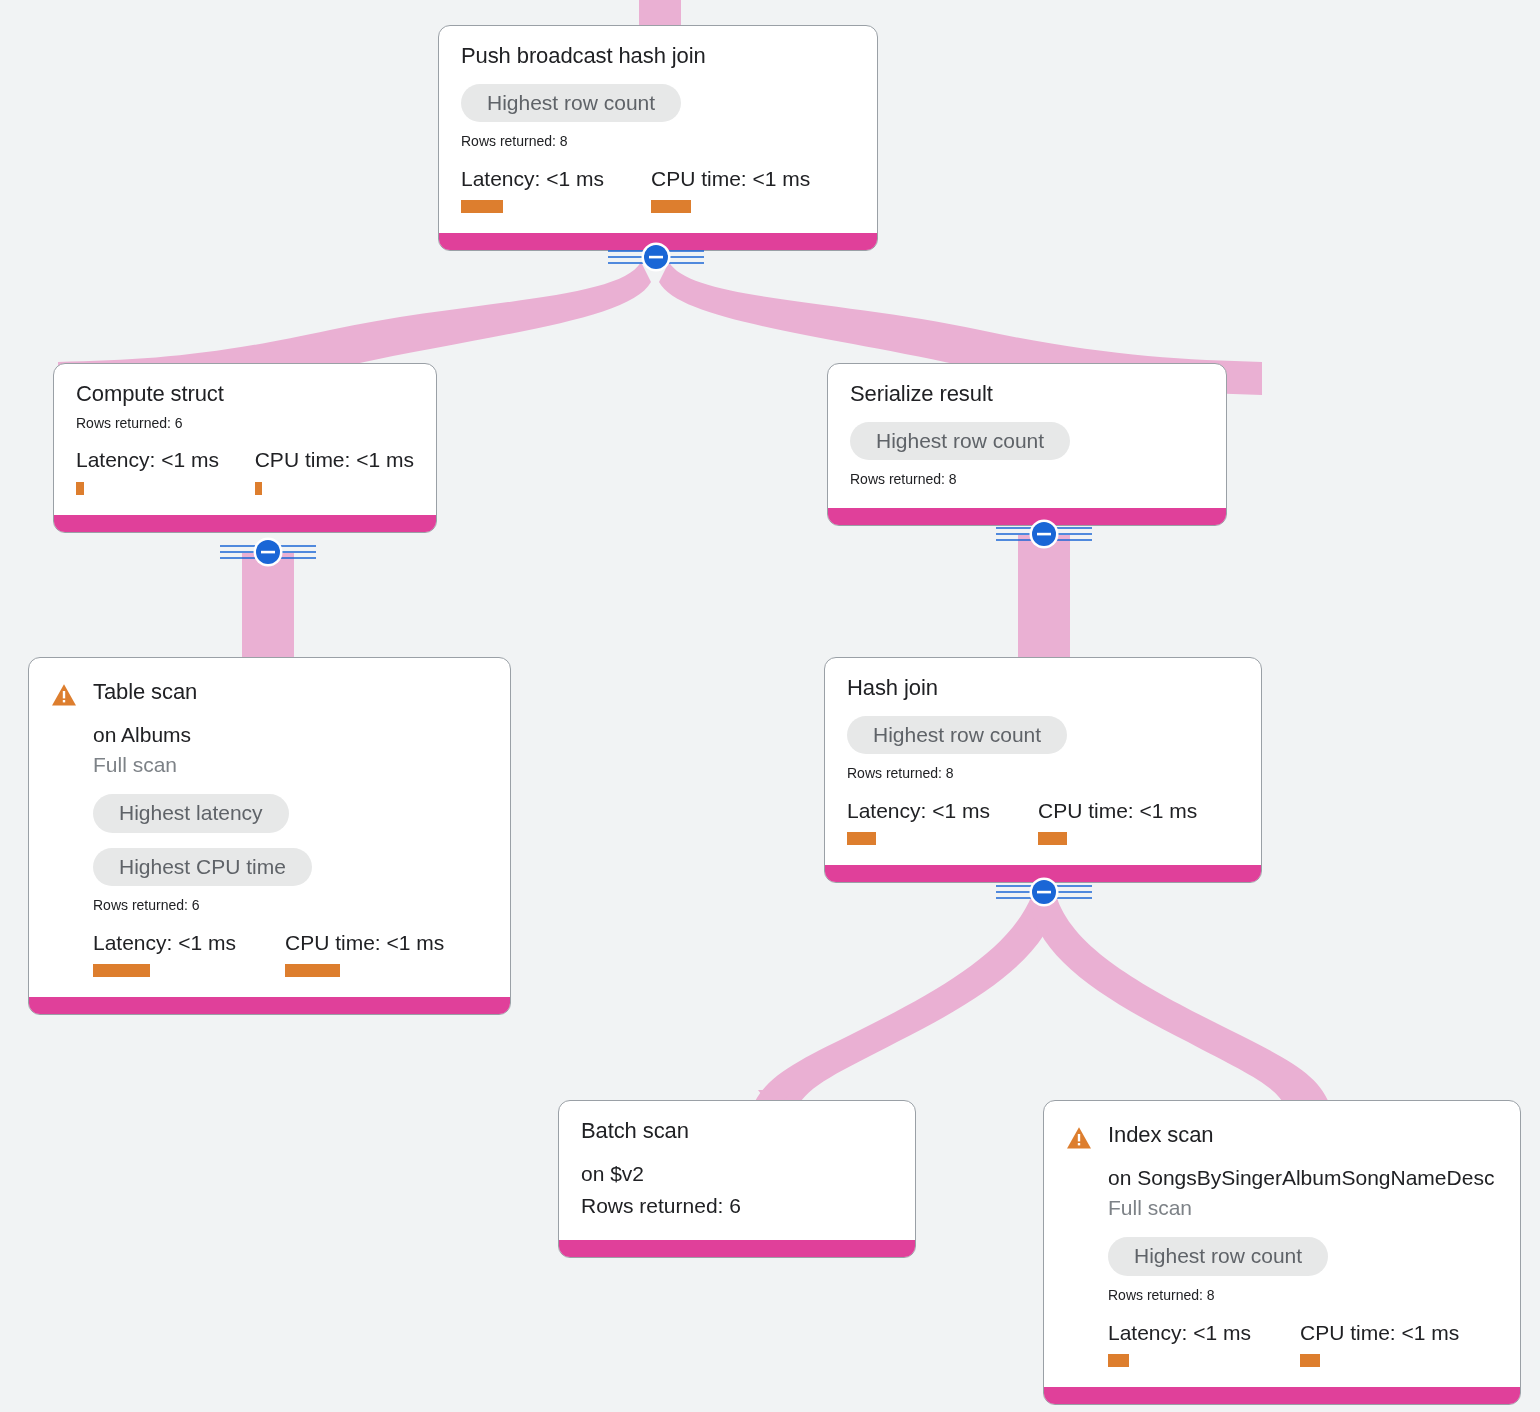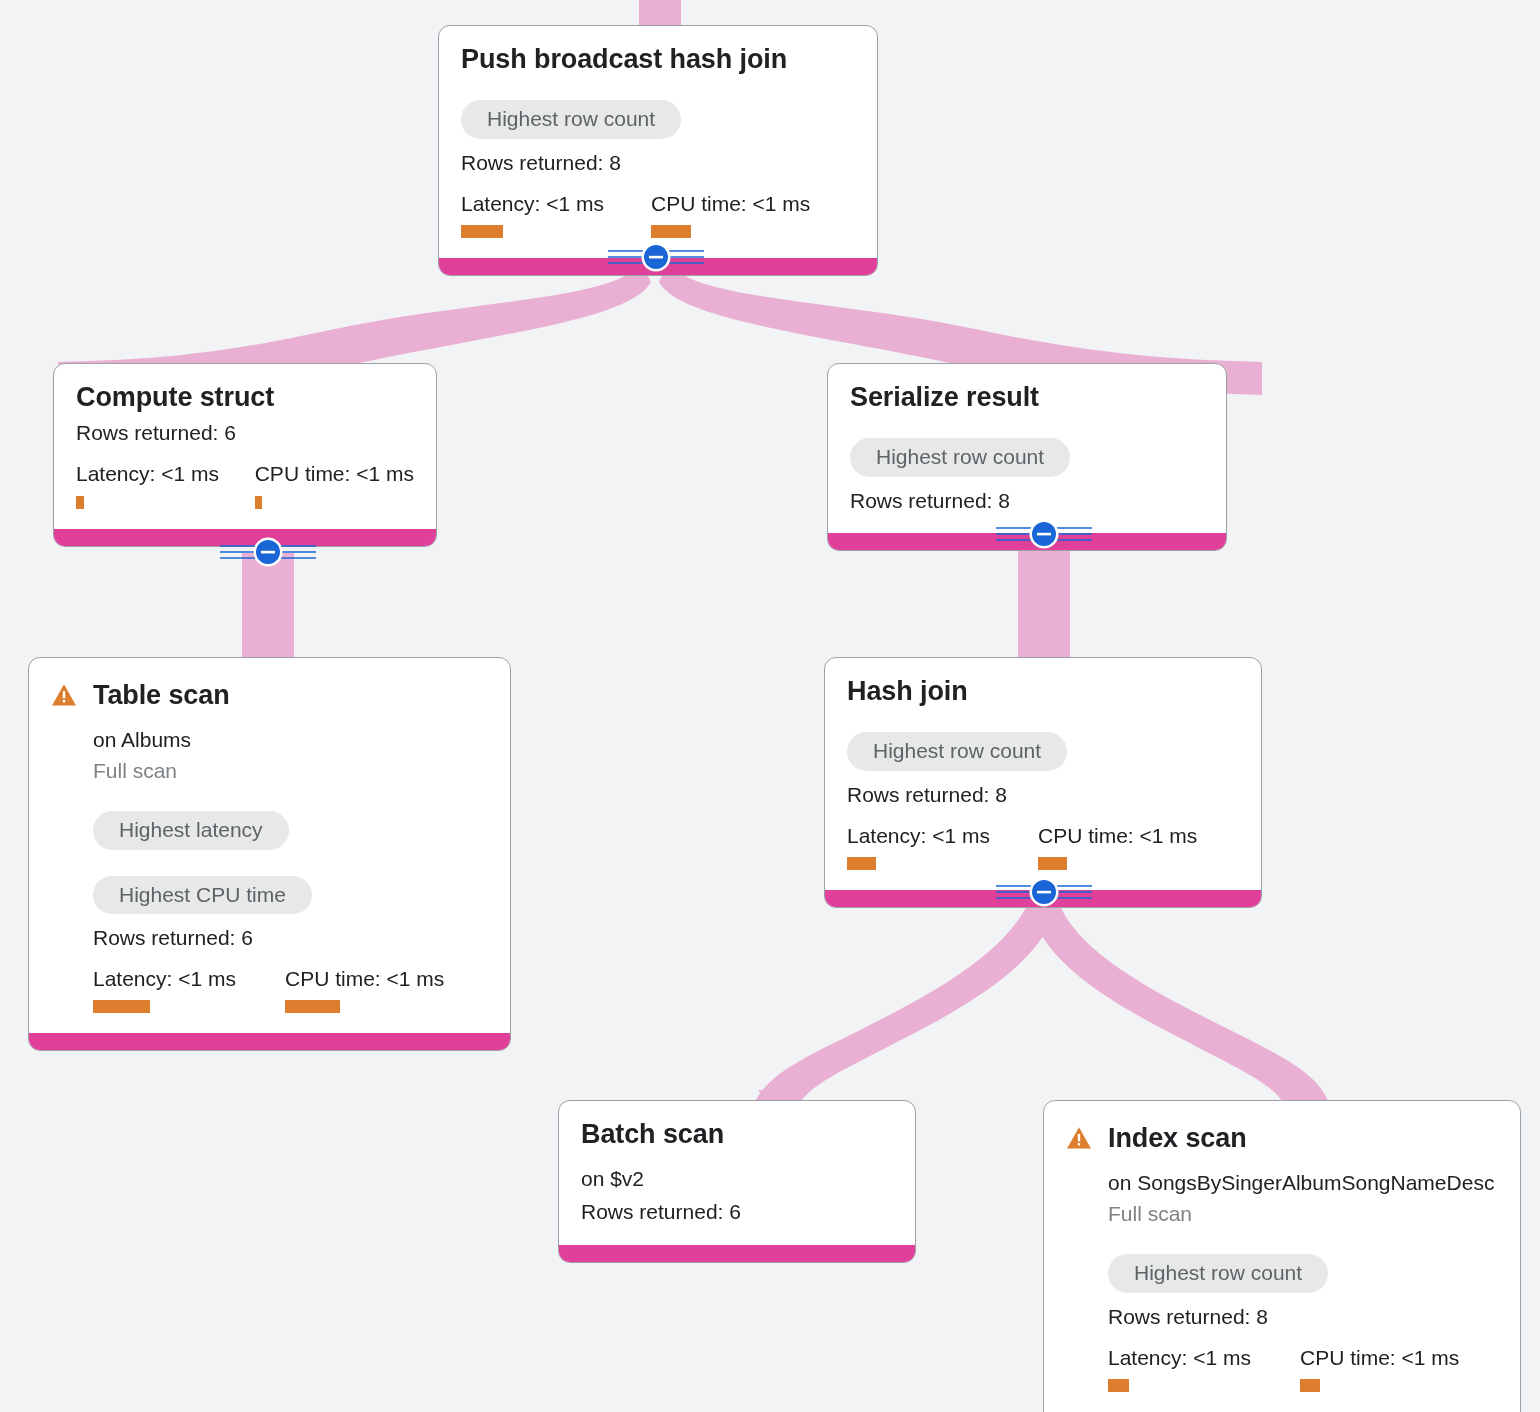--- a/index.html
+++ b/index.html
@@ -48,22 +48,22 @@
     width: 26px;
     height: 26px;
     margin-right: 16px;
     margin-top: 2px;
   }
   .node-head-text {
     flex: 1 1 auto;
     min-width: 0;
   }
   .node-title {
-    font-size: 27px;
-    font-weight: bold;
+    font-size: 22px;
+    font-weight: normal;
     color: #202124;
     line-height: 1.12;
     letter-spacing: -0.1px;
   }
   .node-sub {
     font-size: 21px;
     color: #202124;
     line-height: 1.45;
     margin-top: 15px;
   }
@@ -72,26 +72,26 @@
     color: #7d8287;
     line-height: 1.4;
   }
   .chip {
     display: inline-block;
     background: #e7e8e8;
     color: #5f6368;
     font-size: 21px;
     border-radius: 999px;
     padding: 7px 26px 8px 26px;
-    margin-top: 26px;
+    margin-top: 15px;
     line-height: 1.12;
   }
   .chip-row { line-height: 0; }
   .rows-line {
-    font-size: 21px;
+    font-size: 14px;
     color: #202124;
     margin-top: 11px;
     line-height: 1.2;
   }
   .metrics {
     display: flex;
     margin-top: 16px;
   }
   .metric {
     box-sizing: border-box;

